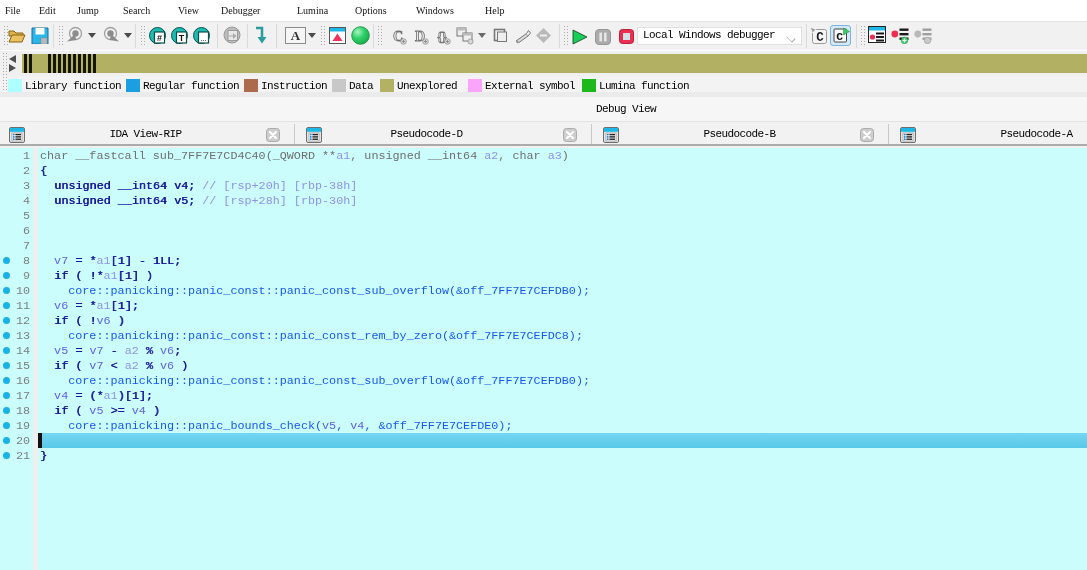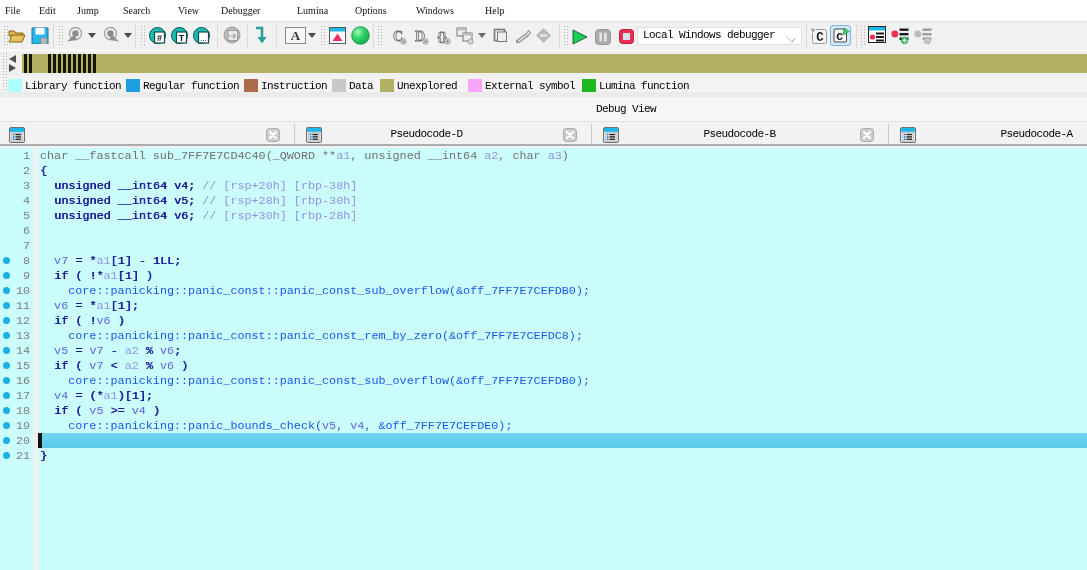--- a/index.html
+++ b/index.html
@@ -277,20 +277,21 @@
         <rect x="0.5" y="0.5" width="15" height="15" rx="1.5" fill="#e3e3e3" stroke="#6e6e6e"></rect>
         <rect x="1" y="1" width="14" height="3.8" fill="#1cb8e8"></rect>
         <rect x="3" y="6" width="10" height="8" fill="#fdfdfd" stroke="#8a8a8a" stroke-width="0.6"></rect>
         <circle cx="4.8" cy="7.6" r="0.9" fill="#1a7ad0"></circle>
         <rect x="6.4" y="6.9" width="5.6" height="1.4" fill="#222"></rect>
         <circle cx="4.8" cy="9.9" r="0.9" fill="#1a7ad0"></circle>
         <rect x="6.4" y="9.2" width="5.6" height="1.4" fill="#222"></rect>
         <circle cx="4.8" cy="12.2" r="0.9" fill="#1a7ad0"></circle>
         <rect x="6.4" y="11.5" width="5.6" height="1.4" fill="#222"></rect>
       </svg>
+      <span class="tabtitle" style="left:25px;width:241px">IDA View-RIP</span>
       <div class="closebtn" style="left:266px">
         <svg style="position:absolute;left:1px;top:1px" width="10" height="10" viewBox="0 0 10 10">
           <path d="M2 2 L8 8 M8 2 L2 8" stroke="#fff" stroke-width="2.2" stroke-linecap="round"></path>
         </svg>
       </div>
       <svg class="wicon" style="left:306px" viewBox="0 0 16 16">
         <rect x="0.5" y="0.5" width="15" height="15" rx="1.5" fill="#e3e3e3" stroke="#6e6e6e"></rect>
         <rect x="1" y="1" width="14" height="3.8" fill="#1cb8e8"></rect>
         <rect x="3" y="6" width="10" height="8" fill="#fdfdfd" stroke="#8a8a8a" stroke-width="0.6"></rect>
         <circle cx="4.8" cy="7.6" r="0.9" fill="#1a7ad0"></circle>
@@ -346,21 +347,20 @@
       <div id="hl"></div>
       <span class="lnum" style="top:1px">1</span>
       <span class="ct" style="top:1px"><span class="g">char __fastcall sub_7FF7E7CD4C40(_QWORD **</span><span class="a">a1</span><span class="g">, unsigned __int64 </span><span class="a">a2</span><span class="g">, char </span><span class="a">a3</span><span class="g">)</span></span>
       <span class="lnum" style="top:16px">2</span>
       <span class="ct" style="top:16px">{</span>
       <span class="lnum" style="top:31px">3</span>
       <span class="ct" style="top:31px">  unsigned __int64 v4; <span class="a">// [rsp+20h] [rbp-38h]</span></span>
       <span class="lnum" style="top:46px">4</span>
       <span class="ct" style="top:46px">  unsigned __int64 v5; <span class="a">// [rsp+28h] [rbp-30h]</span></span>
       <span class="lnum" style="top:61px">5</span>
-      <span class="ct" style="top:61px">  unsigned __int64 v6; <span class="a">// [rsp+30h] [rbp-28h]</span></span>
       <span class="lnum" style="top:76px">6</span>
       <span class="lnum" style="top:91px">7</span>
       <div class="bullet" style="top:109px"></div>
       <span class="lnum" style="top:106px">8</span>
       <span class="ct" style="top:106px">  <span class="v">v7</span> = *<span class="a">a1</span>[1] - 1LL;</span>
       <div class="bullet" style="top:124px"></div>
       <span class="lnum" style="top:121px">9</span>
       <span class="ct" style="top:121px">  if ( !*<span class="a">a1</span>[1] )</span>
       <div class="bullet" style="top:139px"></div>
       <span class="lnum" style="top:136px">10</span>

